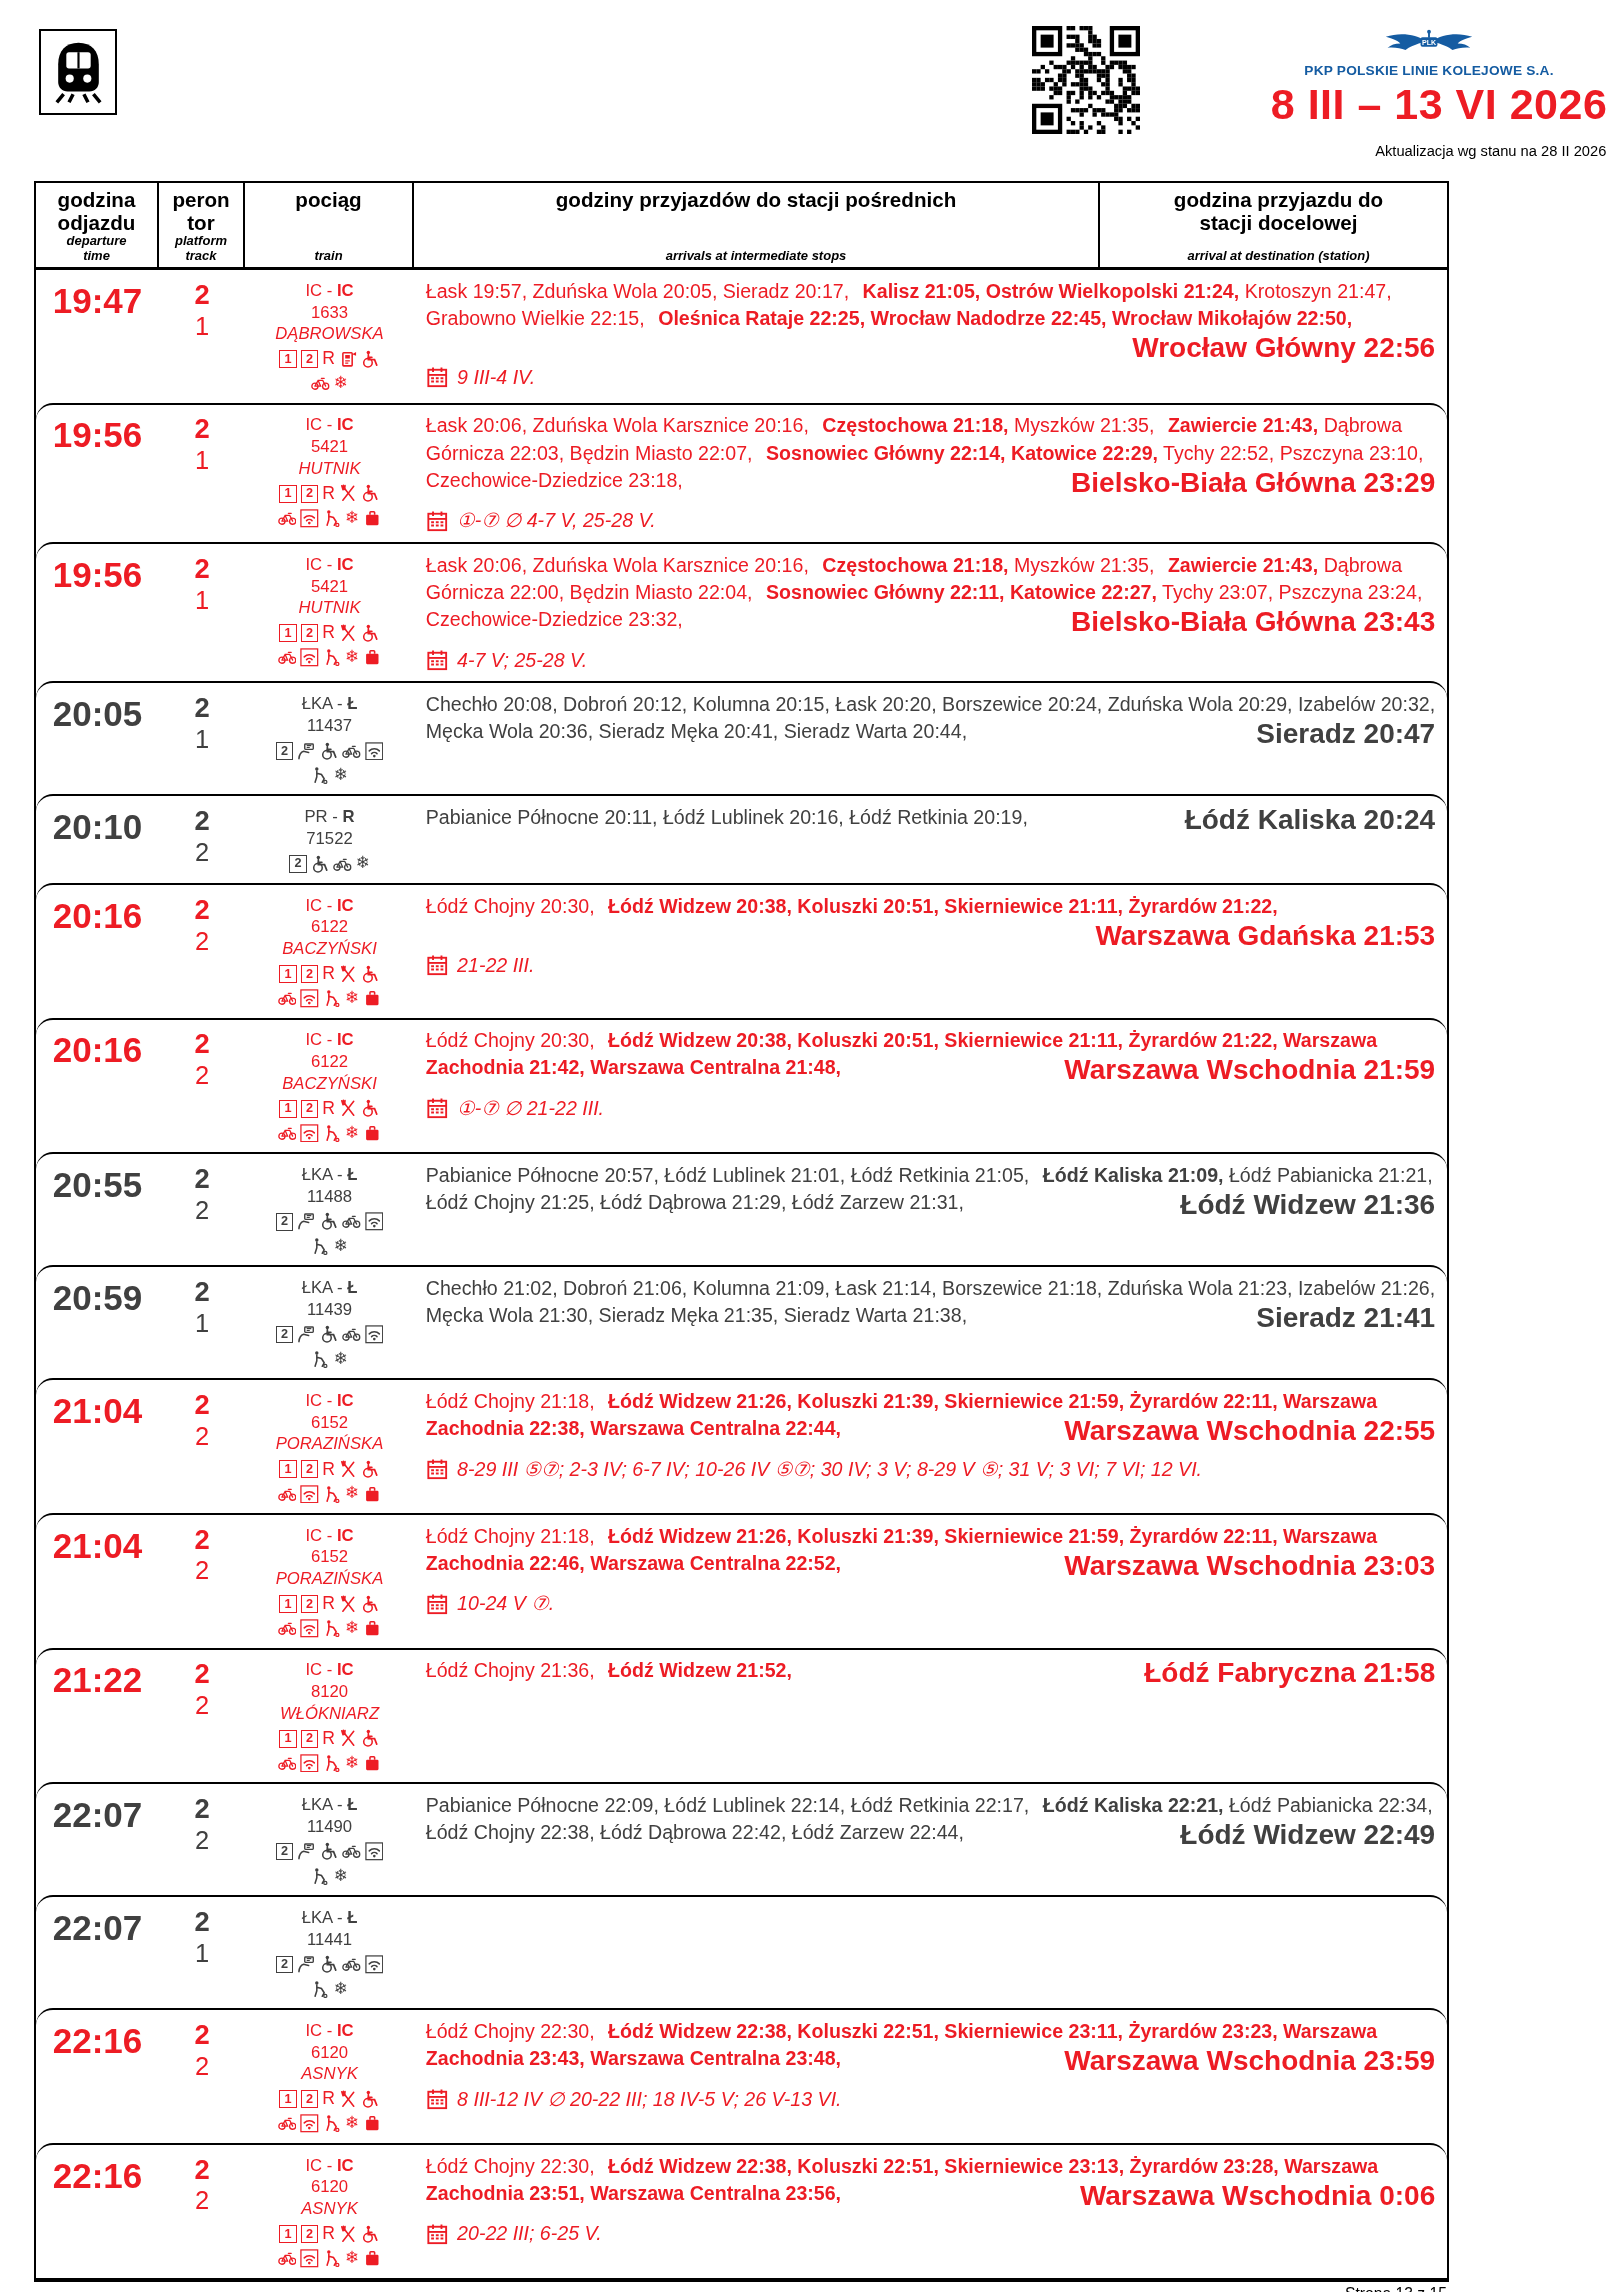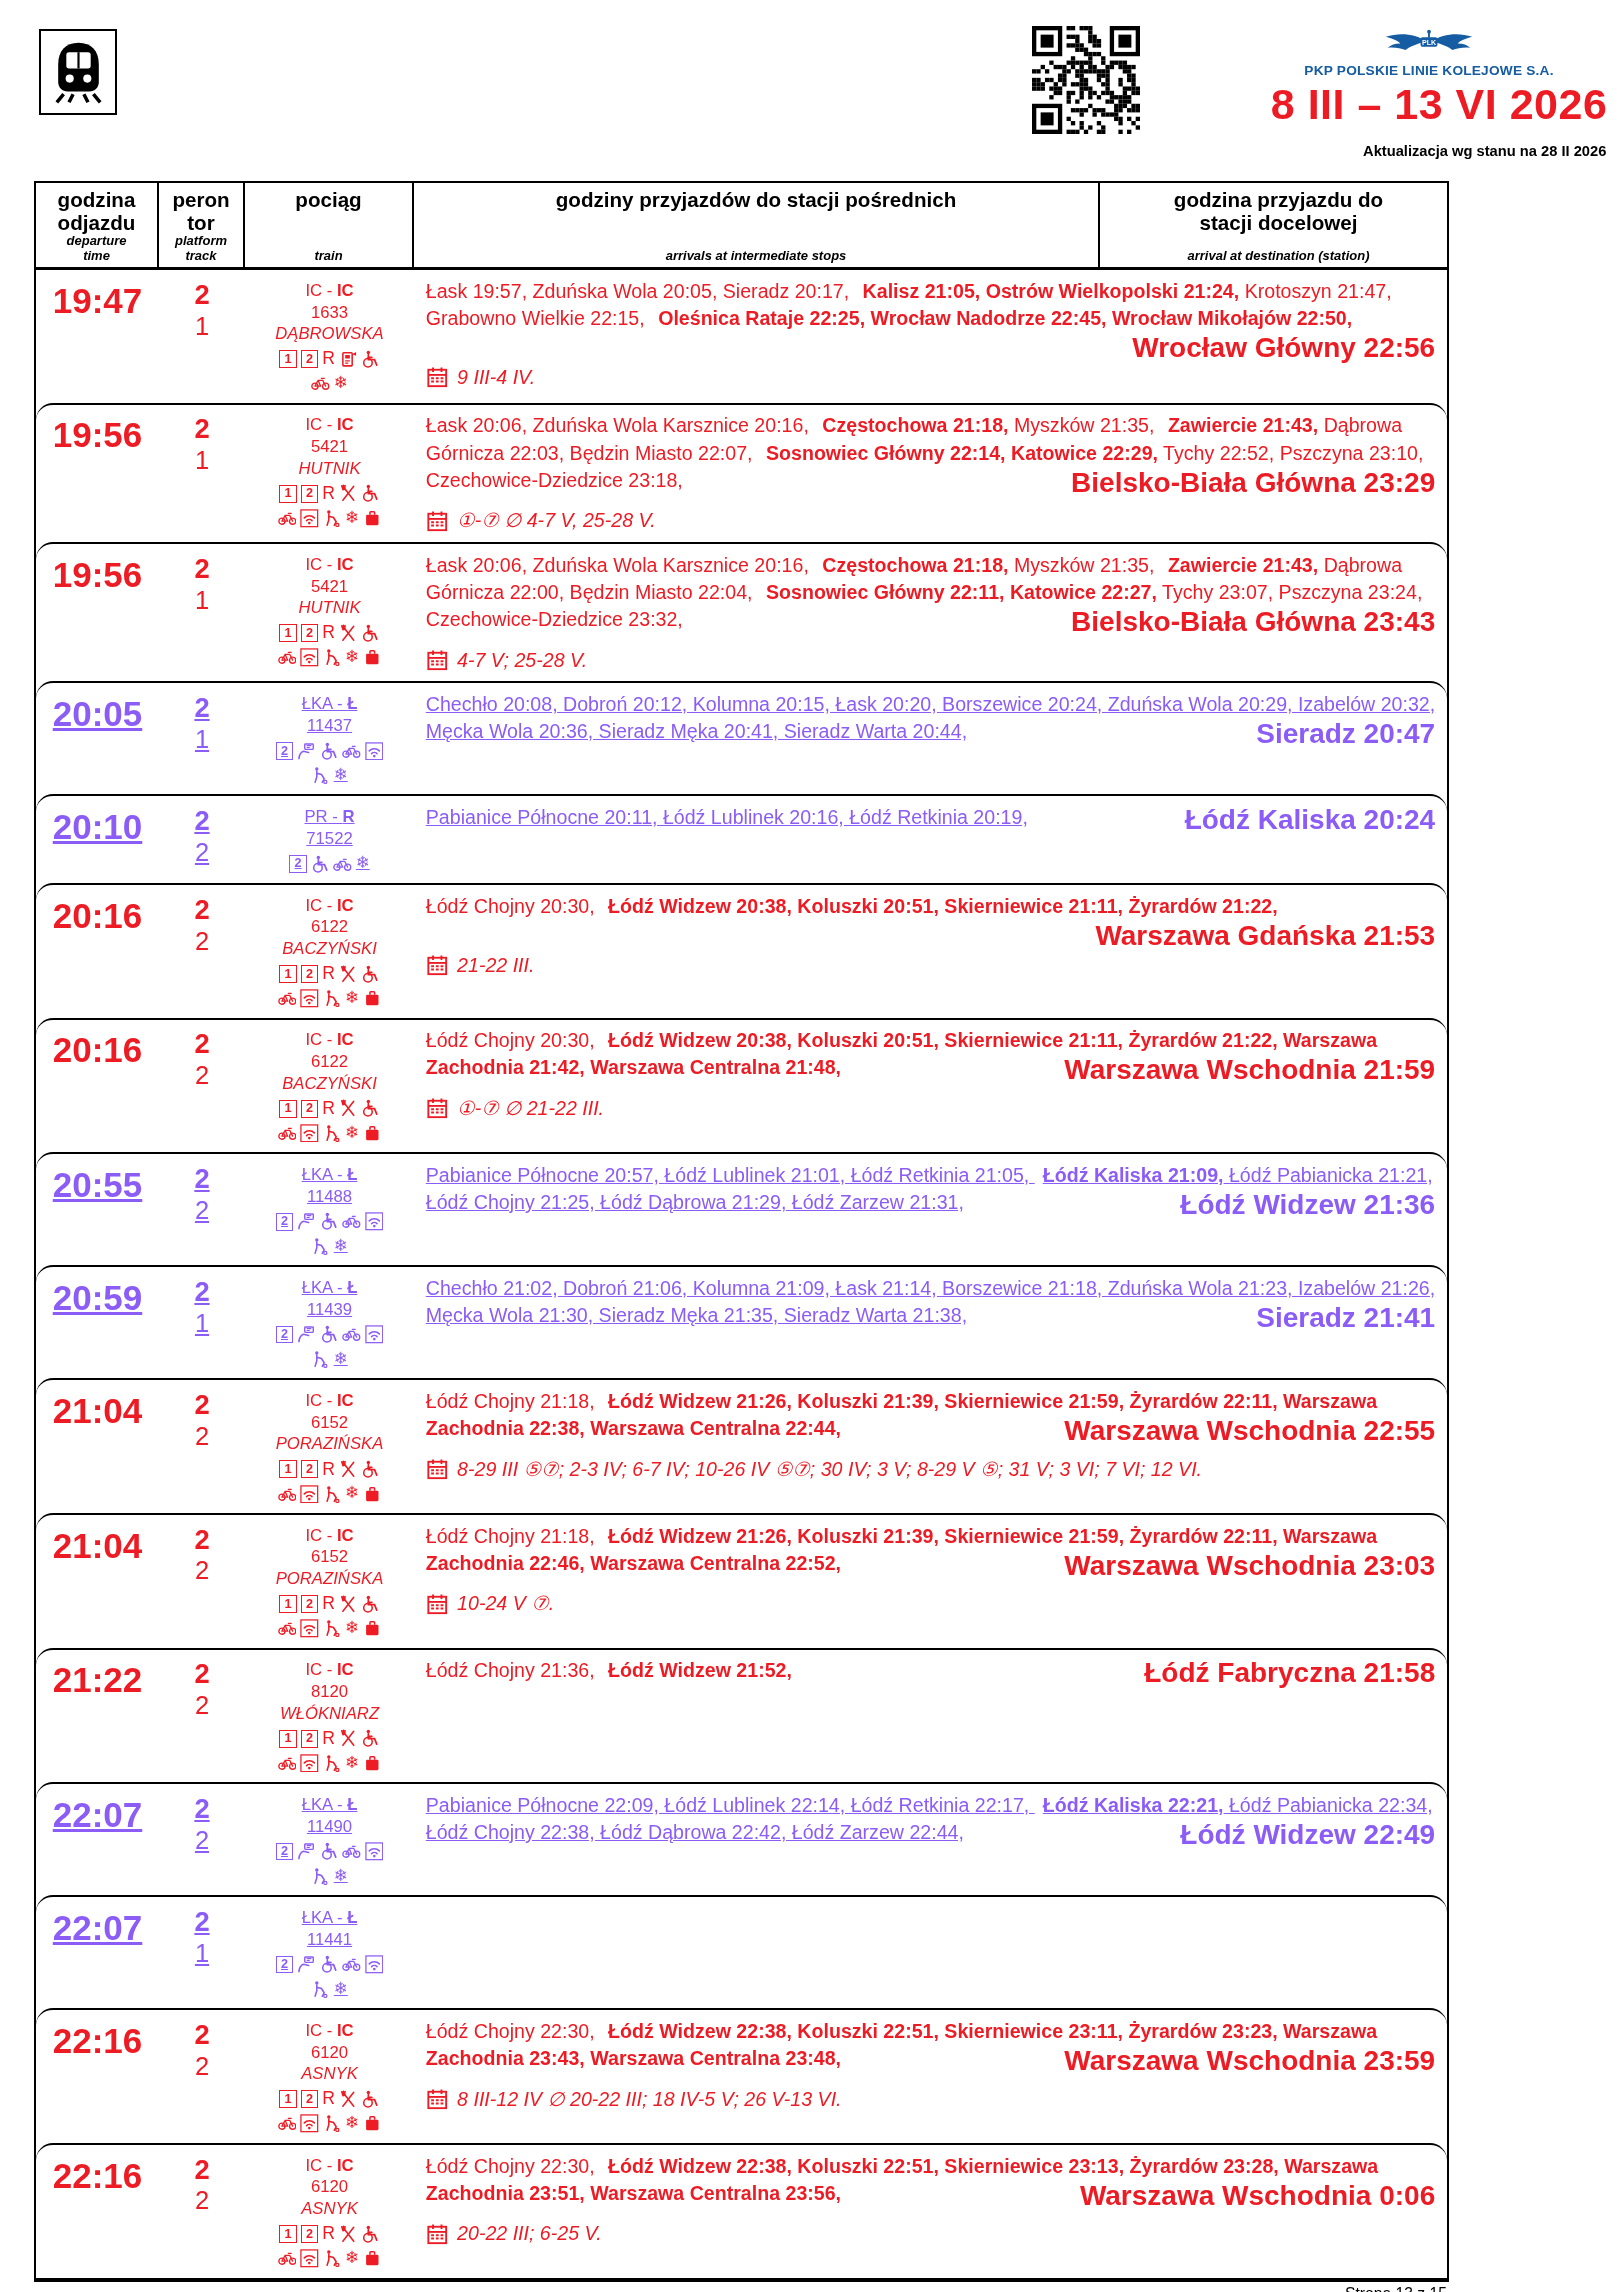--- a/index.html
+++ b/index.html
@@ -19,36 +19,36 @@
   .t1{font-size:38px;font-weight:bold;}
   .t2{font-size:29px;font-style:italic;}
   .station{font-size:33px;font-weight:bold;margin-top:7.8px;}
 
   .qr{position:absolute;left:1032px;top:25.5px;width:108px;height:108px;}
   .plk{position:absolute;left:1237px;top:27.4px;width:384px;text-align:center;color:var(--blue);}
   .plk svg{width:94px;height:31px;}
   .plk-text{font-size:13.7px;font-weight:bold;letter-spacing:0.2px;margin-top:1px;}
   .validity{position:absolute;right:12.7px;top:80px;font-size:43px;font-weight:bold;
     color:var(--red);letter-spacing:0.5px;white-space:nowrap;}
-  .update{position:absolute;right:13.7px;top:143px;font-size:14.7px;font-weight:bold;}
+  .update{position:absolute;right:13.7px;top:143px;font-size:14.7px;font-weight:normal;}
 
   
   .content{position:absolute;left:34px;top:181px;width:1415px;}
   .ttable{border:2.9px solid #000;border-bottom-width:4.9px;}
   .thead{display:grid;grid-template-columns:123px 86px 169px 686px 1fr;border-bottom:3.9px solid #000;}
   .th{border-right:2px solid #000;text-align:center;padding:4.9px 3.9px 3.9px 3.9px;
      display:flex;flex-direction:column;justify-content:space-between;min-height:76px;box-sizing:border-box;}
   .th:last-child{border-right:none;margin-left:10px;}
   .th .pl{font-weight:bold;font-size:20.6px;line-height:1.12;white-space:pre-line;}
   .th .en{font-style:italic;font-weight:bold;font-size:13px;line-height:1.12;white-space:pre-line;}
 
   .row{display:grid;grid-template-columns:123px 86px 169px 1fr;}
   .row + .row{border-top:2.9px solid #000;border-radius:17px;}
   .row.red{color:var(--red);}
-  .row.black{color:#8b5cf6;text-decoration:underline;}
+  .row.black{color:#404040;}
   .cell{padding-top:8.8px;padding-bottom:8.8px;box-sizing:border-box;}
   .time{font-size:35px;font-weight:bold;text-align:center;line-height:1;padding-top:12.7px;}
   .platform{text-align:center;padding-top:10.8px;}
   .pnum{display:block;font-size:27.4px;font-weight:bold;line-height:1.05;}
   .tnum{display:block;font-size:25.5px;font-weight:normal;line-height:1.15;margin-top:2px;}
   .train{text-align:center;font-size:16.7px;line-height:1.3;padding-top:9.8px;}
   .tline b{font-weight:bold;}
   .tname{font-style:italic;}
   .icon-row{display:flex;justify-content:center;align-items:center;gap:3.9px;margin-top:3.9px;min-height:20.6px;}
   .icon{display:inline-flex;align-items:center;justify-content:center;}

